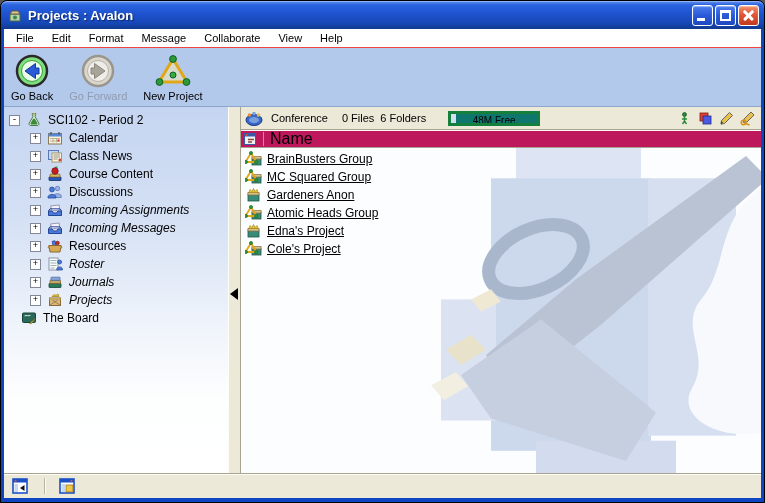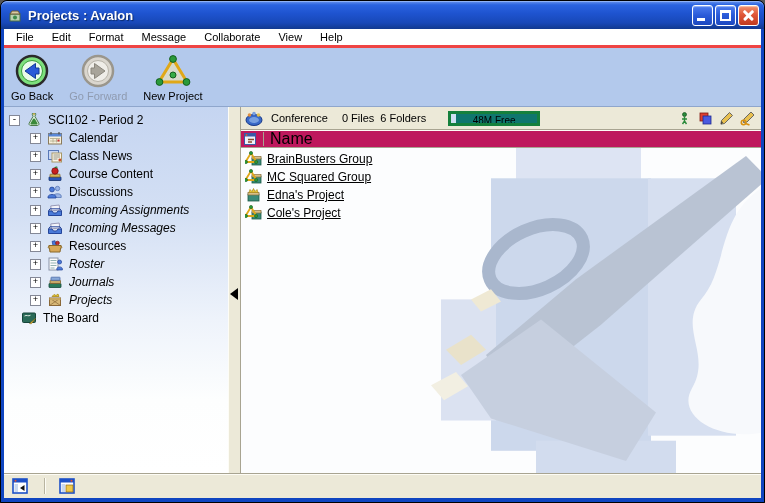--- a/index.html
+++ b/index.html
@@ -47,21 +47,21 @@
 
   
   .frame-body {
     flex: 1; display: flex; flex-direction: column;
     margin: 0 3px 4px 3px; min-height: 0;
     background: #fff;
   }
 
   .menubar {
     height: 19px; flex: 0 0 19px;
-    background: #fff; border-bottom: 3px solid #ef4444;
+    background: #fff; border-bottom: 1px solid #ef4444;
     display: flex; align-items: center;
     font-size: 11px; color: #000; padding-left: 3px;
   }
   .menu-item { padding: 2px 9px 3px 9px; cursor: default; }
 
   .toolbar {
     height: 59px; flex: 0 0 59px;
     background: #b3c9ec;
     border-bottom: 1px solid #8fa6cc;
     display: flex; align-items: flex-start;
@@ -450,20 +450,39 @@
                 <circle cx="11.1" cy="11" r="1.6" fill="#2a9a3a" stroke="#14601e" stroke-width="0.6"></circle>
               </svg>
               <span>MC Squared Group</span>
             </div>
             <div class="list-row">
               <svg class="li" viewBox="0 0 17 16">
                 <rect x="3" y="7" width="11" height="7" fill="#3a8a78" stroke="#1a5a48" stroke-width="0.8"></rect>
                 <rect x="3" y="5.5" width="11" height="2.5" fill="#d8c088" stroke="#8a7040" stroke-width="0.7"></rect>
                 <path d="M4 5.5 L5 2.5 L7 4.5 L8.5 1.5 L10 4.5 L12 2.5 L13 5.5 Z" fill="#e8c838" stroke="#a88818" stroke-width="0.7"></path>
               </svg>
+              <span>Gardeners Anon</span>
+            </div>
+            <div class="list-row">
+              <svg class="li" viewBox="0 0 17 16">
+                <rect x="7" y="7" width="9" height="7" fill="#3a8a78" stroke="#1a5a48" stroke-width="0.8"></rect>
+                <rect x="7" y="5.5" width="9" height="2.5" fill="#d8c088" stroke="#8a7040" stroke-width="0.7"></rect>
+                <path d="M6 2 L11.5 11 L0.5 11 Z" fill="none" stroke="#e0a818" stroke-width="1.8"></path>
+                <circle cx="6" cy="2" r="1.6" fill="#2a9a3a" stroke="#14601e" stroke-width="0.6"></circle>
+                <circle cx="0.9" cy="11" r="1.6" fill="#2a9a3a" stroke="#14601e" stroke-width="0.6"></circle>
+                <circle cx="11.1" cy="11" r="1.6" fill="#2a9a3a" stroke="#14601e" stroke-width="0.6"></circle>
+              </svg>
+              <span>Atomic Heads Group</span>
+            </div>
+            <div class="list-row">
+              <svg class="li" viewBox="0 0 17 16">
+                <rect x="3" y="7" width="11" height="7" fill="#3a8a78" stroke="#1a5a48" stroke-width="0.8"></rect>
+                <rect x="3" y="5.5" width="11" height="2.5" fill="#d8c088" stroke="#8a7040" stroke-width="0.7"></rect>
+                <path d="M4 5.5 L5 2.5 L7 4.5 L8.5 1.5 L10 4.5 L12 2.5 L13 5.5 Z" fill="#e8c838" stroke="#a88818" stroke-width="0.7"></path>
+              </svg>
               <span>Edna's Project</span>
             </div>
             <div class="list-row">
               <svg class="li" viewBox="0 0 17 16">
                 <rect x="7" y="7" width="9" height="7" fill="#3a8a78" stroke="#1a5a48" stroke-width="0.8"></rect>
                 <rect x="7" y="5.5" width="9" height="2.5" fill="#d8c088" stroke="#8a7040" stroke-width="0.7"></rect>
                 <path d="M6 2 L11.5 11 L0.5 11 Z" fill="none" stroke="#e0a818" stroke-width="1.8"></path>
                 <circle cx="6" cy="2" r="1.6" fill="#2a9a3a" stroke="#14601e" stroke-width="0.6"></circle>
                 <circle cx="0.9" cy="11" r="1.6" fill="#2a9a3a" stroke="#14601e" stroke-width="0.6"></circle>
                 <circle cx="11.1" cy="11" r="1.6" fill="#2a9a3a" stroke="#14601e" stroke-width="0.6"></circle>

